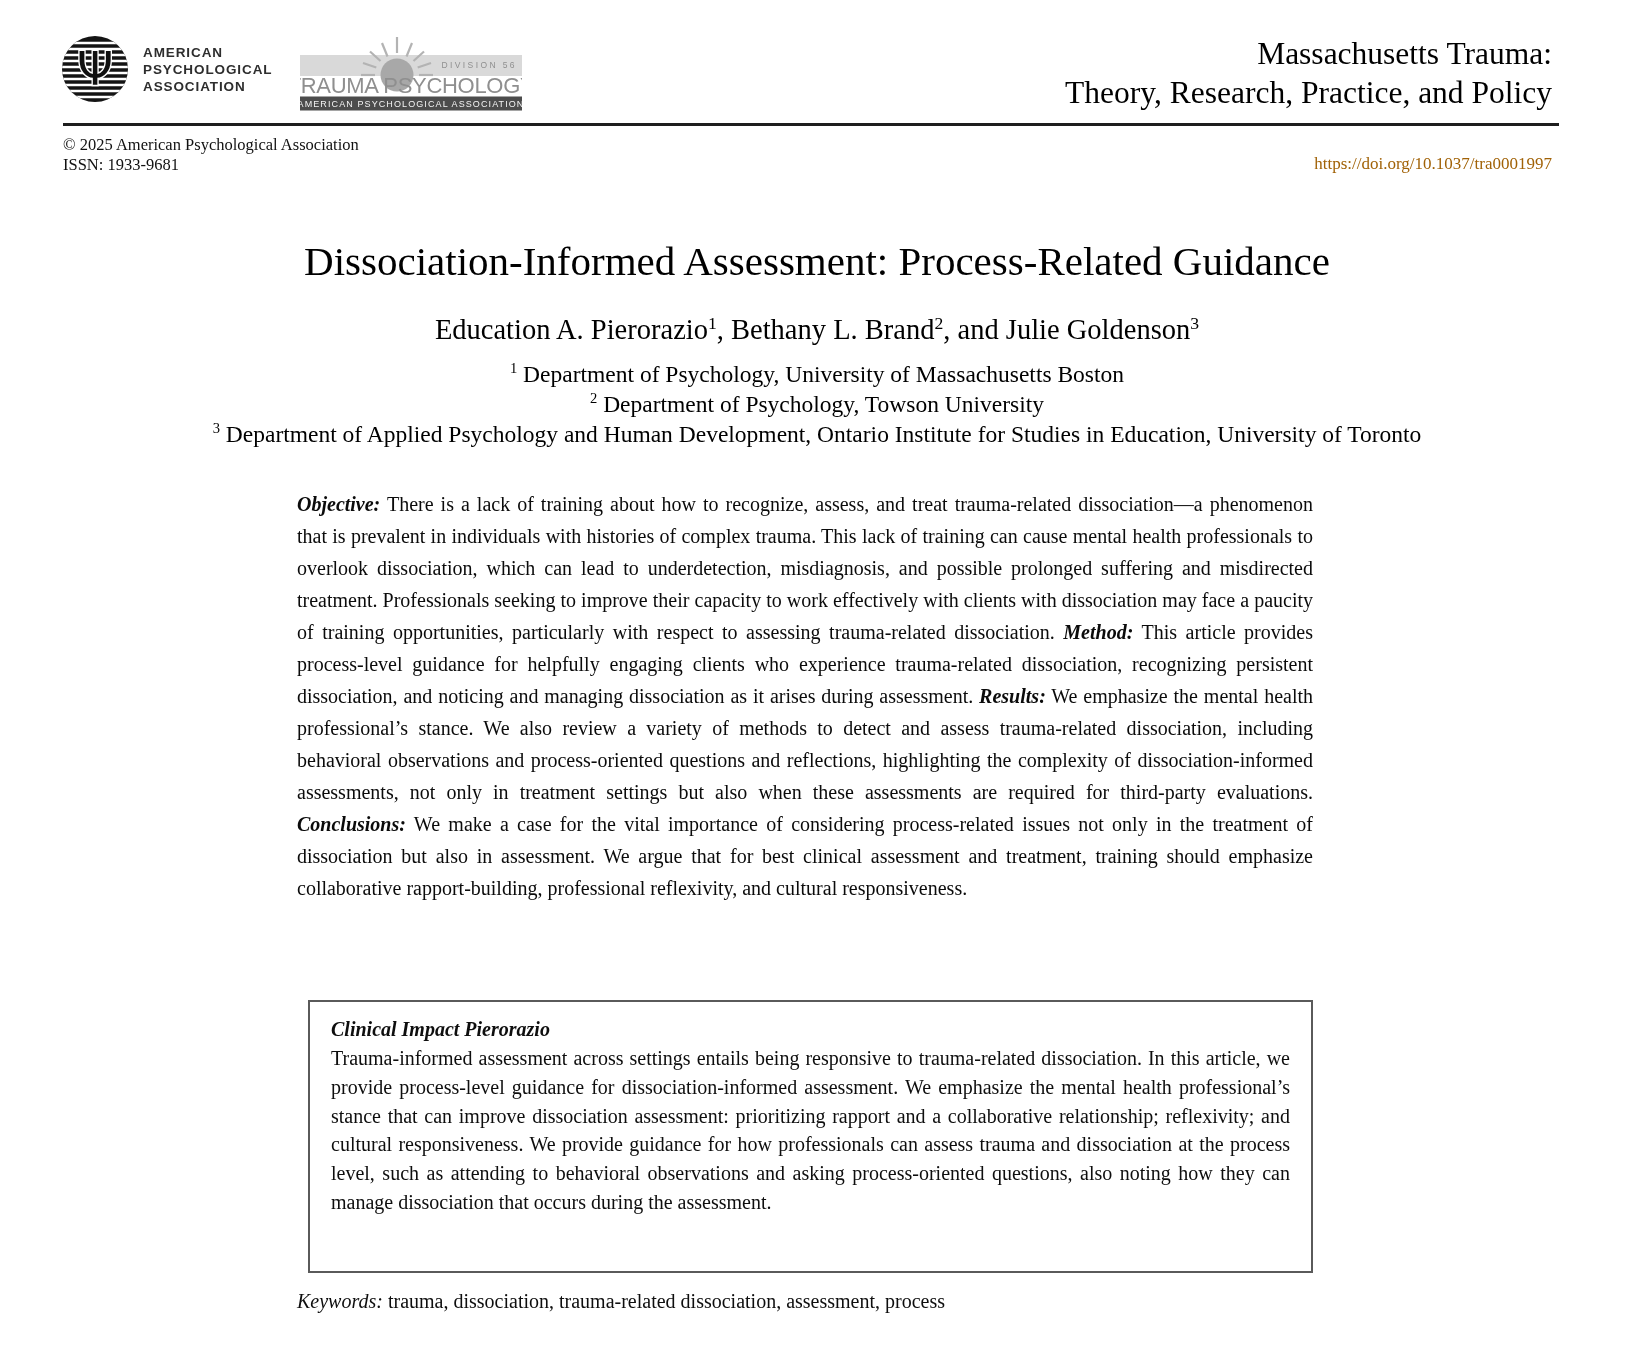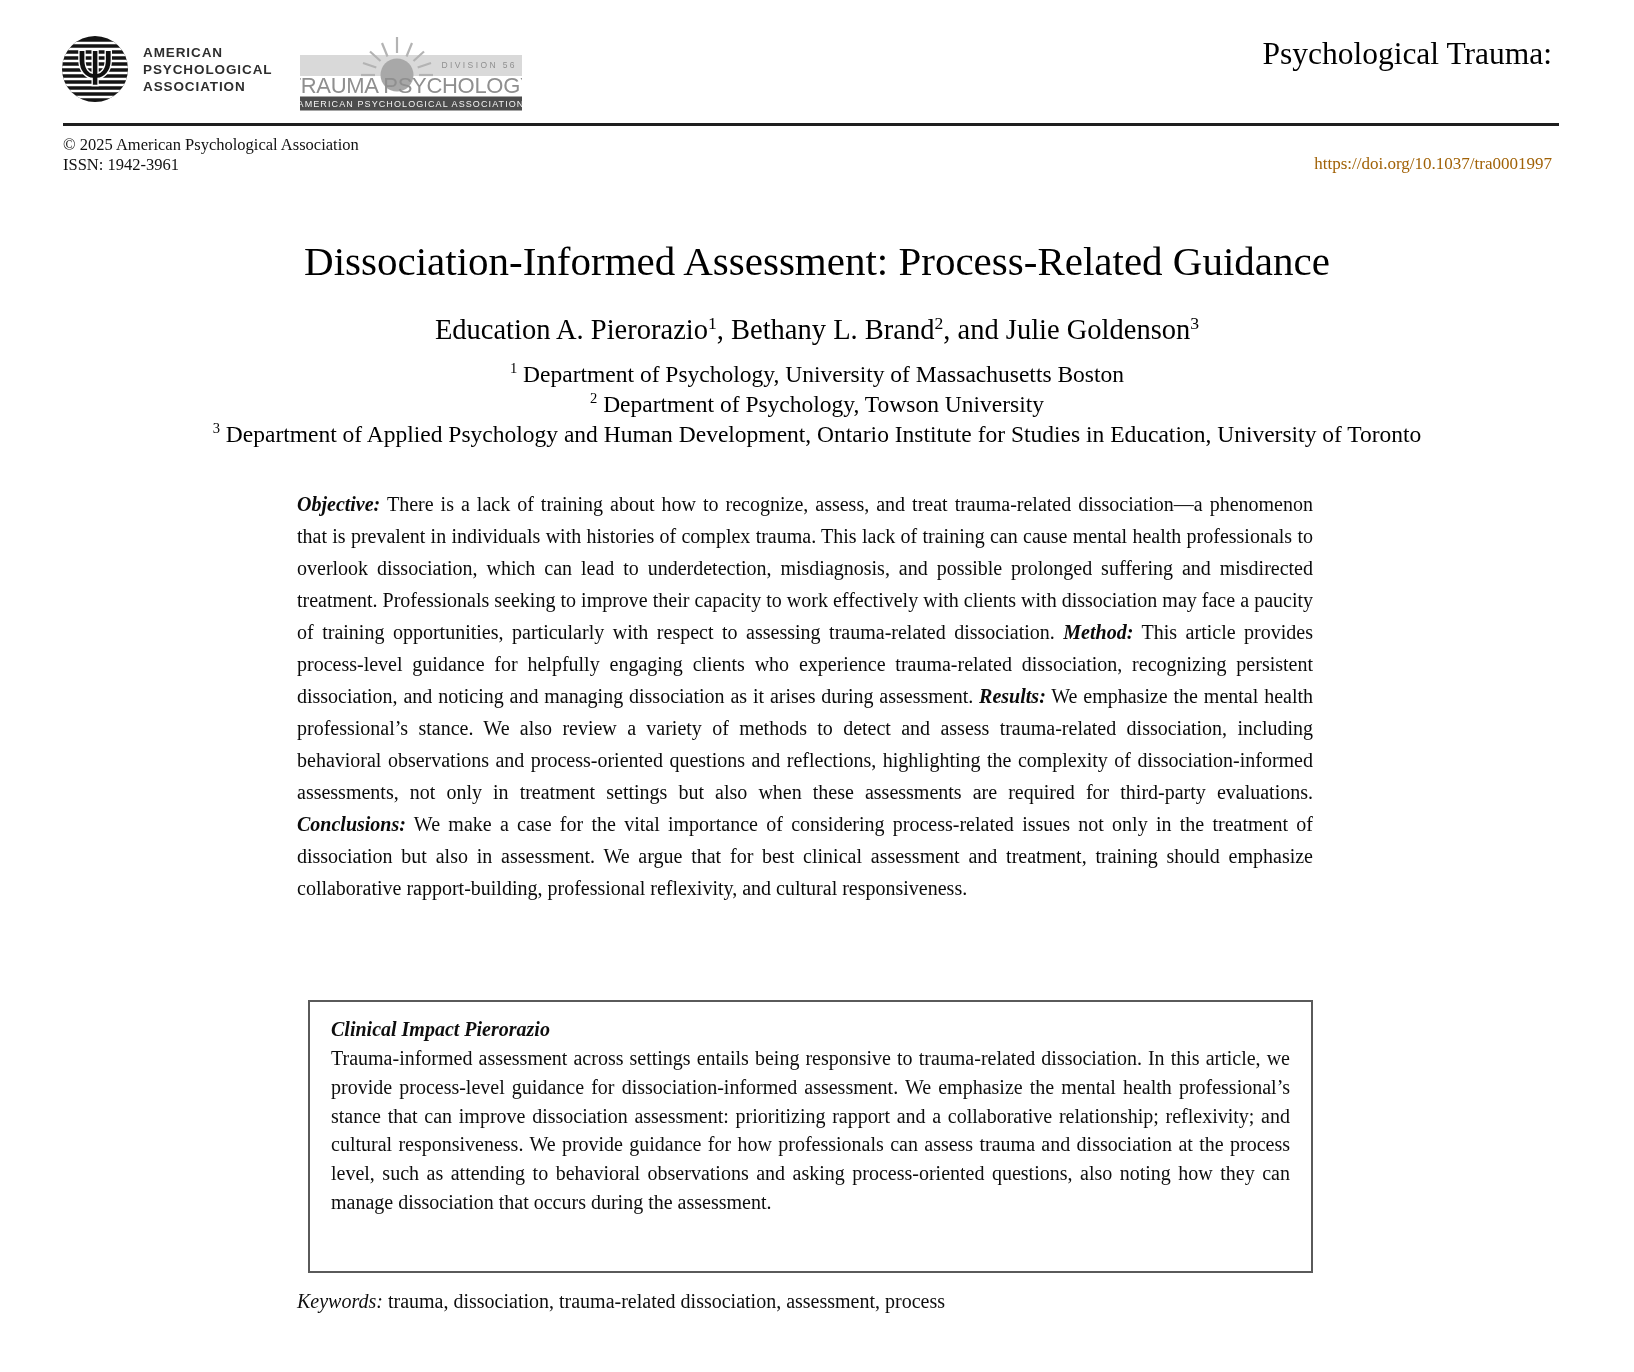--- a/index.html
+++ b/index.html
@@ -109,28 +109,29 @@
       <line x1="119" y1="41" x2="133" y2="41"></line>
     </g>
     <circle cx="97" cy="41" r="16.5" fill="#a8a8a8"></circle>
     <text x="217" y="34" text-anchor="end" font-family="Liberation Sans, sans-serif" font-size="8.5" letter-spacing="2.4" fill="#8f8f8f">DIVISION 56</text>
     <text x="111" y="59" text-anchor="middle" font-family="Liberation Sans, sans-serif" font-size="22" letter-spacing="-0.3" fill="#8f8f8f">TRAUMA PSYCHOLOGY</text>
     <rect x="0" y="62.5" width="222" height="14" fill="#4c4c4c"></rect>
     <text x="111" y="73" text-anchor="middle" font-family="Liberation Sans, sans-serif" font-size="9" letter-spacing="1.1" fill="#f4f4f4">AMERICAN PSYCHOLOGICAL ASSOCIATION</text>
   </svg>
 
   <div class="journal">
-    <div>Psychological Trauma:</div>
+    <div>Massachusetts Trauma:</div>
+    <div>Theory, Research, Practice, and Policy</div>
   </div>
 
   <div class="header-rule"></div>
 
   <div class="copyright-block">
     <div>© 2025 American Psychological Association</div>
-    <div>ISSN: 1942-3961</div>
+    <div>ISSN: 1933-9681</div>
   </div>
 
   <a class="doi-link" href="#">https://doi.org/10.1037/tra0001997</a>
 
   <div class="article-title">Dissociation-Informed Assessment: Process-Related Guidance</div>
 
   <div class="authors">
     <span>Education A. Pierorazio</span><sup class="s">1</sup><span>, </span><span>Bethany L. Brand</span><sup class="s">2</sup><span>, and </span><span>Julie Goldenson</span><sup class="s">3</sup>
   </div>
 

